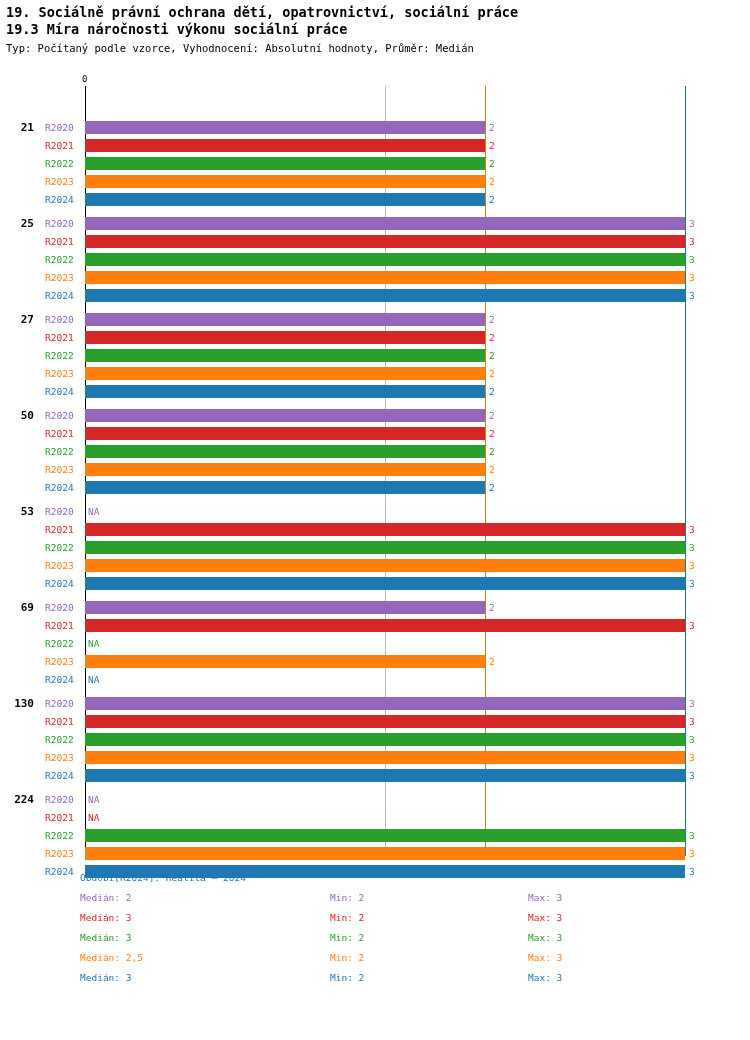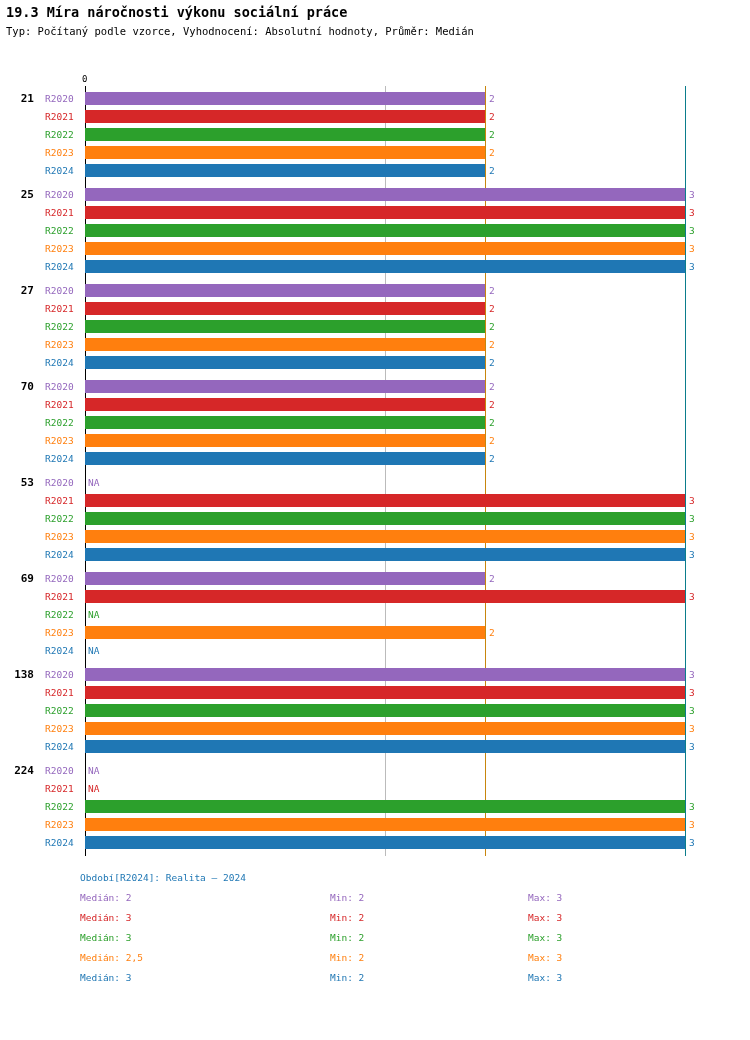--- a/index.html
+++ b/index.html
@@ -49,20 +49,21 @@
   .gridline {
     position: absolute;
     top: 16px;
     width: 1px;
     bottom: 20px;
   }
   .group {
     position: absolute;
     left: 0;
     width: 750px;
+    margin-top: 29px;
   }
   .group-label {
     position: absolute;
     left: 2px;
     width: 32px;
     text-align: right;
     font-size: 11px;
     font-weight: bold;
     font-family: "DejaVu Sans Mono", monospace;
     color: #000;
@@ -120,20 +121,21 @@
   }
   .stat-row {
     position: relative;
     height: 20px;
   }
 </style>
 </head>
 <body>
 
 <div class="title-block">
+  <div class="title-line">19. Sociálně právní ochrana dětí, opatrovnictví, sociální práce</div>
   <div class="title-line">19.3 Míra náročnosti výkonu sociální práce</div>
   <div class="subtitle-line">Typ: Počítaný podle vzorce, Vyhodnocení: Absolutní hodnoty, Průměr: Medián</div>
 </div>
 
 <div id="chart">
     <div class="axis-zero-label" style="left: 82px; top: 2px;">0</div>
     <div class="gridline" style="left: 85px; background: rgb(0, 0, 0); top: 14px; height: 770px;"></div>
     <div class="gridline" style="left: 385px; background: rgb(187, 187, 187); top: 14px; height: 770px;"></div>
     <div class="gridline" style="left: 485px; background: rgb(200, 134, 13); top: 14px; height: 770px;"></div>
     <div class="gridline" style="left: 685px; background: rgb(11, 125, 140); top: 14px; height: 770px;"></div>
@@ -215,21 +217,21 @@
         <div class="bar" style="width: 400px; background: rgb(255, 127, 14);"></div>
         <div class="bar-value" style="left: 489px; color: rgb(255, 127, 14);">2</div>
       </div>
       <div class="row" style="top: 72px;">
         <div class="row-label" style="color: rgb(31, 119, 180);">R2024</div>
         <div class="bar" style="width: 400px; background: rgb(31, 119, 180);"></div>
         <div class="bar-value" style="left: 489px; color: rgb(31, 119, 180);">2</div>
       </div>
     </div>
     <div class="group" style="top: 306px; height: 90px;">
-      <div class="group-label" style="top: 2px;">70</div>
+      <div class="group-label" style="top: 2px;">50</div>
       <div class="row" style="top: 0px;">
         <div class="row-label" style="color: rgb(148, 103, 189);">R2020</div>
         <div class="bar" style="width: 400px; background: rgb(148, 103, 189);"></div>
         <div class="bar-value" style="left: 489px; color: rgb(148, 103, 189);">2</div>
       </div>
       <div class="row" style="top: 18px;">
         <div class="row-label" style="color: rgb(214, 39, 40);">R2021</div>
         <div class="bar" style="width: 400px; background: rgb(214, 39, 40);"></div>
         <div class="bar-value" style="left: 489px; color: rgb(214, 39, 40);">2</div>
       </div>
@@ -296,21 +298,21 @@
         <div class="row-label" style="color: rgb(255, 127, 14);">R2023</div>
         <div class="bar" style="width: 400px; background: rgb(255, 127, 14);"></div>
         <div class="bar-value" style="left: 489px; color: rgb(255, 127, 14);">2</div>
       </div>
       <div class="row" style="top: 72px;">
         <div class="row-label" style="color: rgb(31, 119, 180);">R2024</div>
         <div class="na-value" style="color: rgb(31, 119, 180);">NA</div>
       </div>
     </div>
     <div class="group" style="top: 594px; height: 90px;">
-      <div class="group-label" style="top: 2px;">138</div>
+      <div class="group-label" style="top: 2px;">130</div>
       <div class="row" style="top: 0px;">
         <div class="row-label" style="color: rgb(148, 103, 189);">R2020</div>
         <div class="bar" style="width: 600px; background: rgb(148, 103, 189);"></div>
         <div class="bar-value" style="left: 689px; color: rgb(148, 103, 189);">3</div>
       </div>
       <div class="row" style="top: 18px;">
         <div class="row-label" style="color: rgb(214, 39, 40);">R2021</div>
         <div class="bar" style="width: 600px; background: rgb(214, 39, 40);"></div>
         <div class="bar-value" style="left: 689px; color: rgb(214, 39, 40);">3</div>
       </div>

